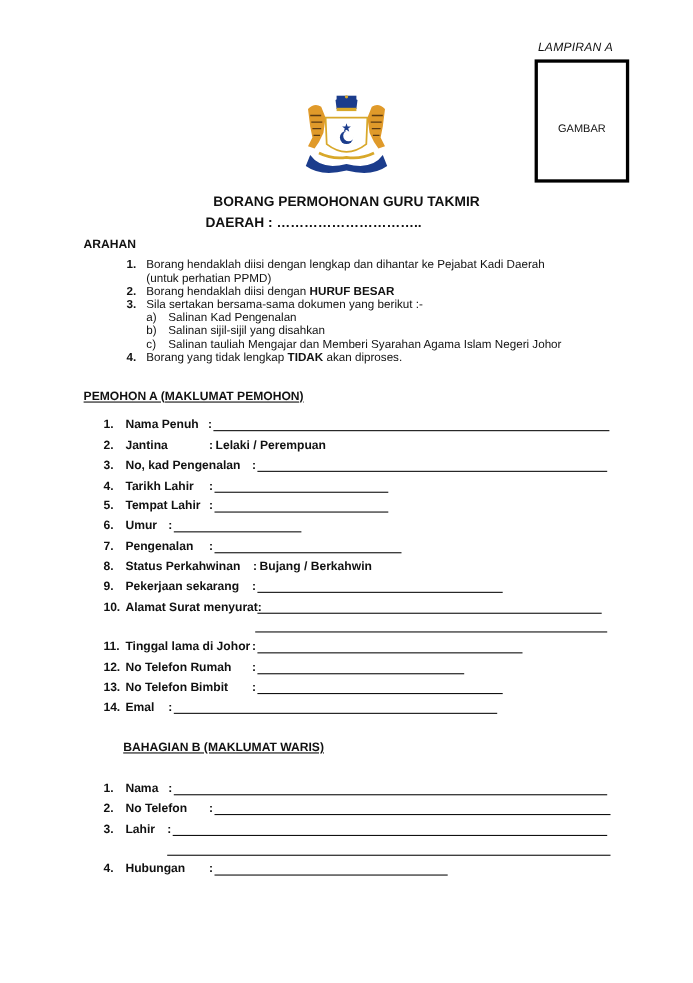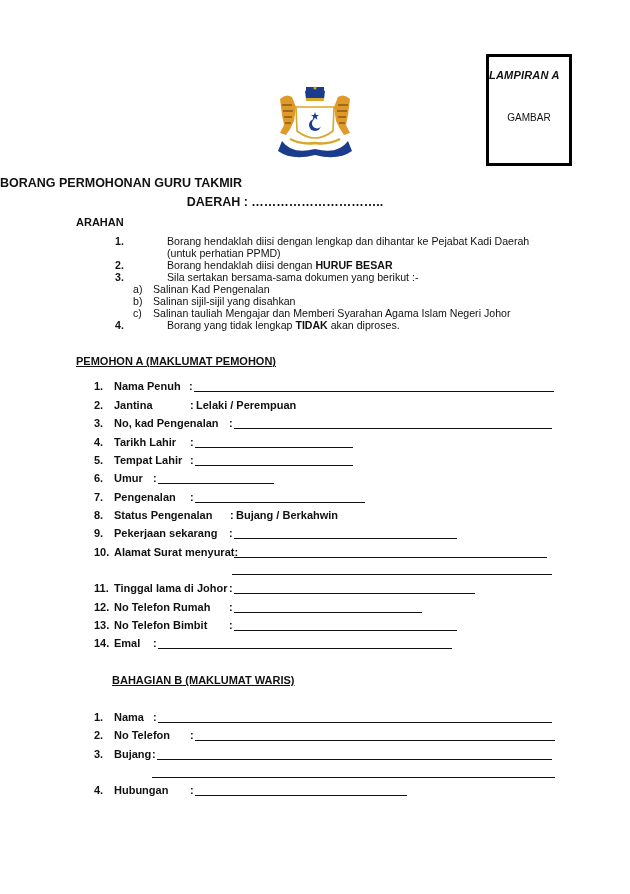--- a/index.html
+++ b/index.html
@@ -11,56 +11,55 @@
       width: 630px;
       height: 894px;
       position: relative;
       overflow: hidden;
       font-family: "Liberation Sans", sans-serif;
       color: #111111;
     }
     .abs { position: absolute; }
     .lampiran {
       left: 489px; top: 37px;
-      font-size: 11px; font-weight: bold; font-style: italic;
+      font-size: 11px; font-weight: normal; font-style: italic;
       letter-spacing: 0.2px;
-      margin-top: 32px;
     }
     .photo-box {
       left: 486px; top: 54px;
       width: 80px; height: 106px;
       border: 3px solid #000;
       box-sizing: content-box;
     }
     .photo-box span {
       position: absolute;
       left: 0; right: 0; top: 43px;
       text-align: center;
       font-size: 10px;
       margin-top: 12px;
     }
     .crest { left: 272px; top: 85px; width: 86px; height: 75px; }
     .title {
       left: 0; width: 630px; top: 176px;
-      text-align: left;
+      text-align: center;
       font-size: 12.5px; font-weight: bold;
     }
     .daerah {
       left: 0; width: 564px; top: 195px;
       text-align: center;
       font-size: 12.5px; font-weight: bold;
       padding-left: 6px; box-sizing: border-box;
     }
     .arahan-title {
       left: 76px; top: 216px;
       font-size: 11px; font-weight: bold;
     }
     .instr { font-size: 10.6px; line-height: 12.2px; }
     .instr .num { position: absolute; left: 115px; font-weight: bold; }
-    .instr .txt { position: absolute; left: 133px; white-space: nowrap; margin-left: 34px; }
+    .instr .txt { position: absolute; left: 133px; white-space: nowrap; }
     .instr .sub { position: absolute; left: 133px; }
     .instr .subtxt { position: absolute; left: 153px; white-space: nowrap; }
     .section-title {
       left: 76px;
       font-size: 11px; font-weight: bold;
       text-decoration: underline;
     }
     .field {
       font-size: 11px; font-weight: bold;
       white-space: nowrap;
@@ -169,21 +168,21 @@
   <span class="flab" style="top:472px;">Umur</span>
   <span class="fcolon" style="top:472px;left:153px;">:</span>
   <div class="line" style="top:483px;left:158px;width:116px;"></div>
 
   <span class="fnum" style="top:491px;">7.</span>
   <span class="flab" style="top:491px;">Pengenalan</span>
   <span class="fcolon" style="top:491px;left:190px;">:</span>
   <div class="line" style="top:502px;left:195px;width:170px;"></div>
 
   <span class="fnum" style="top:509px;">8.</span>
-  <span class="flab" style="top:509px;">Status Pengenalan</span>
+  <span class="flab" style="top:509px;">Status Perkahwinan</span>
   <span class="fcolon" style="top:509px;left:230px;">:</span>
   <span class="fval" style="top:509px;left:236px;">Bujang / Berkahwin</span>
 
   <span class="fnum" style="top:527px;">9.</span>
   <span class="flab" style="top:527px;">Pekerjaan sekarang</span>
   <span class="fcolon" style="top:527px;left:229px;">:</span>
   <div class="line" style="top:538px;left:234px;width:223px;"></div>
 
   <span class="fnum" style="top:546px;">10.</span>
   <span class="flab" style="top:546px;">Alamat Surat menyurat:</span>
@@ -219,21 +218,21 @@
   <span class="flab" style="top:711px;">Nama</span>
   <span class="fcolon" style="top:711px;left:153px;">:</span>
   <div class="line" style="top:722px;left:158px;width:394px;"></div>
 
   <span class="fnum" style="top:729px;">2.</span>
   <span class="flab" style="top:729px;">No Telefon</span>
   <span class="fcolon" style="top:729px;left:190px;">:</span>
   <div class="line" style="top:740px;left:195px;width:360px;"></div>
 
   <span class="fnum" style="top:748px;">3.</span>
-  <span class="flab" style="top:748px;">Bujang</span>
+  <span class="flab" style="top:748px;">Lahir</span>
   <span class="fcolon" style="top:748px;left:152px;">:</span>
   <div class="line" style="top:759px;left:157px;width:395px;"></div>
   <div class="line" style="top:777px;left:152px;width:403px;"></div>
 
   <span class="fnum" style="top:784px;">4.</span>
   <span class="flab" style="top:784px;">Hubungan</span>
   <span class="fcolon" style="top:784px;left:190px;">:</span>
   <div class="line" style="top:795px;left:195px;width:212px;"></div>
 </div>
 

